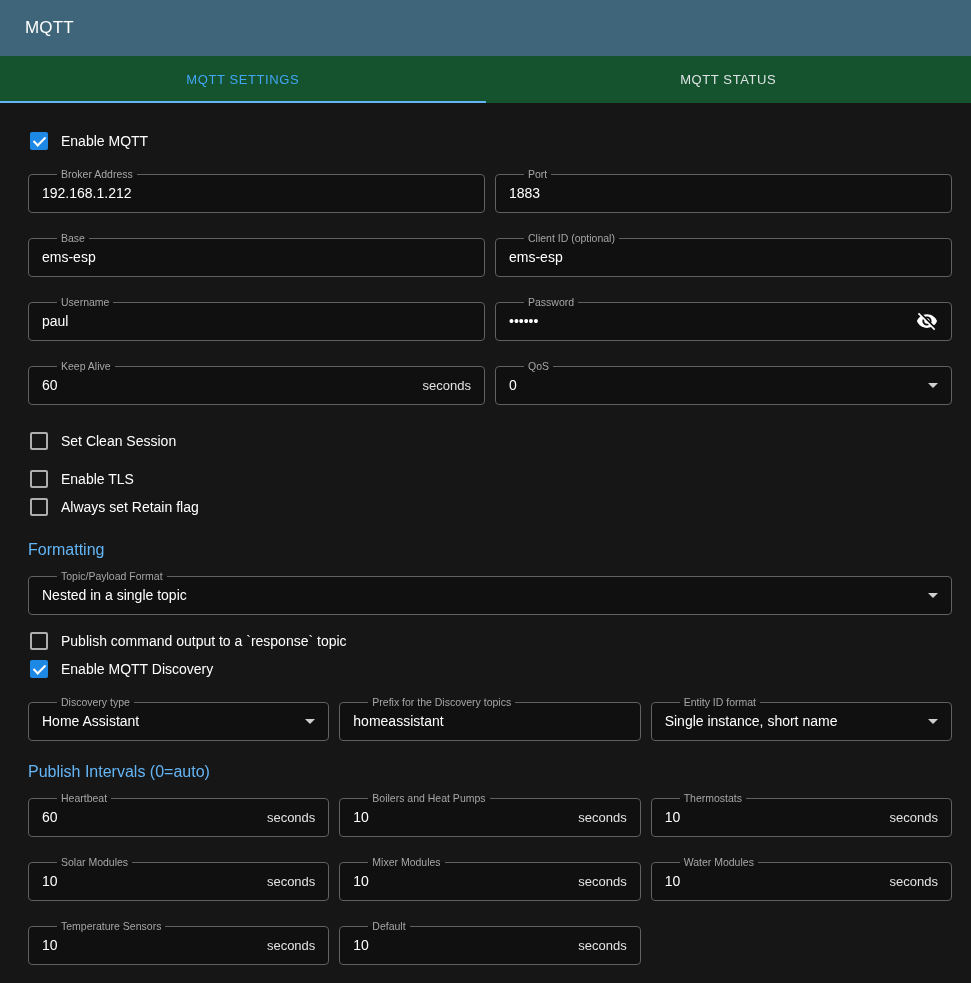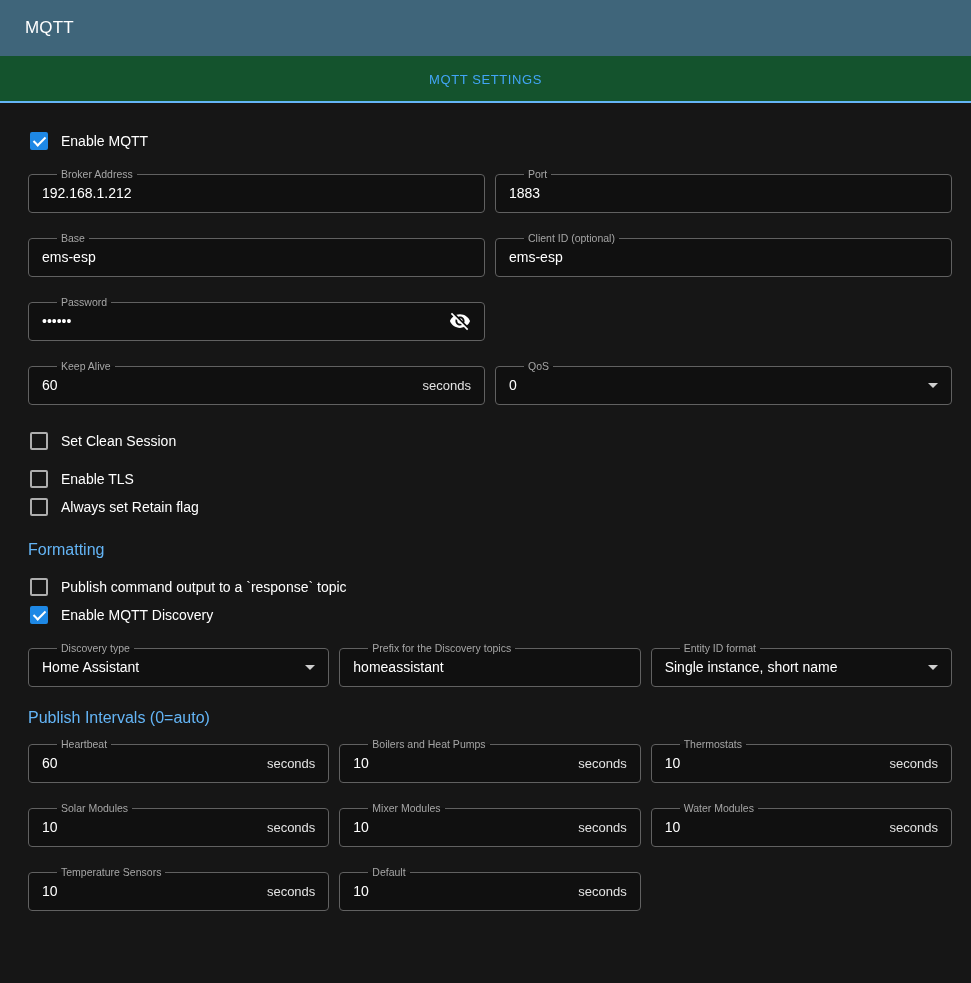--- a/index.html
+++ b/index.html
@@ -119,20 +119,23 @@
 <body>
 
 <header class="app-header">
   <span class="title">MQTT</span>
 </header>
 
 <nav class="tabs">
   <div class="tab active">
     <span>MQTT SETTINGS</span>
   </div>
+  <div class="tab">
+    <span>MQTT STATUS</span>
+  </div>
 </nav>
 
 <main class="content">
 
   <label class="cbrow mb20">
     <span class="cb checked"></span>
     <span class="cblabel">Enable MQTT</span>
   </label>
 
   <div class="frow row2">
@@ -159,20 +162,26 @@
     </div>
     <div class="tf">
       <fieldset class="outline">
         <legend>Client ID (optional)</legend>
       </fieldset>
       <span class="val">ems-esp</span>
     </div>
   </div>
 
   <div class="frow row2">
+    <div class="tf">
+      <fieldset class="outline">
+        <legend>Username</legend>
+      </fieldset>
+      <span class="val">paul</span>
+    </div>
     <div class="tf">
       <fieldset class="outline">
         <legend>Password</legend>
       </fieldset>
       <span class="val">••••••</span>
       <span class="eye">
         <svg viewBox="0 0 24 24" width="22" height="22" fill="#ffffff">
             <path d="M12 7c2.76 0 5 2.24 5 5 0 .65-.13 1.26-.36 1.83l2.92 2.92c1.51-1.26 2.7-2.89 3.43-4.75-1.73-4.39-6-7.5-11-7.5-1.4 0-2.74.25-3.98.7l2.16 2.16C10.74 7.13 11.35 7 12 7zM2 4.27l2.28 2.28.46.46C3.08 8.3 1.78 10.02 1 12c1.73 4.39 6 7.5 11 7.5 1.55 0 3.03-.3 4.38-.84l.42.42L19.73 22 21 20.73 3.27 3 2 4.27zM7.53 9.8l1.55 1.55c-.05.21-.08.43-.08.65 0 1.66 1.34 3 3 3 .22 0 .44-.03.65-.08l1.55 1.55c-.67.33-1.41.53-2.2.53-2.76 0-5-2.24-5-5 0-.79.2-1.53.53-2.2zm4.31-.78 3.15 3.15.02-.16c0-1.66-1.34-3-3-3l-.17.01z"></path>
           </svg>
       </span>
@@ -204,20 +213,29 @@
     <span class="cb"></span>
     <span class="cblabel">Enable TLS</span>
   </label>
   <label class="cbrow">
     <span class="cb"></span>
     <span class="cblabel">Always set Retain flag</span>
   </label>
 
   <h2 class="section">Formatting</h2>
 
+  <div class="frow mb14">
+    <div class="tf">
+      <fieldset class="outline">
+        <legend>Topic/Payload Format</legend>
+      </fieldset>
+      <span class="val">Nested in a single topic</span>
+      <span class="caret"></span>
+    </div>
+  </div>
 
   <label class="cbrow">
     <span class="cb"></span>
     <span class="cblabel">Publish command output to a `response` topic</span>
   </label>
   <label class="cbrow">
     <span class="cb checked"></span>
     <span class="cblabel">Enable MQTT Discovery</span>
   </label>
 

